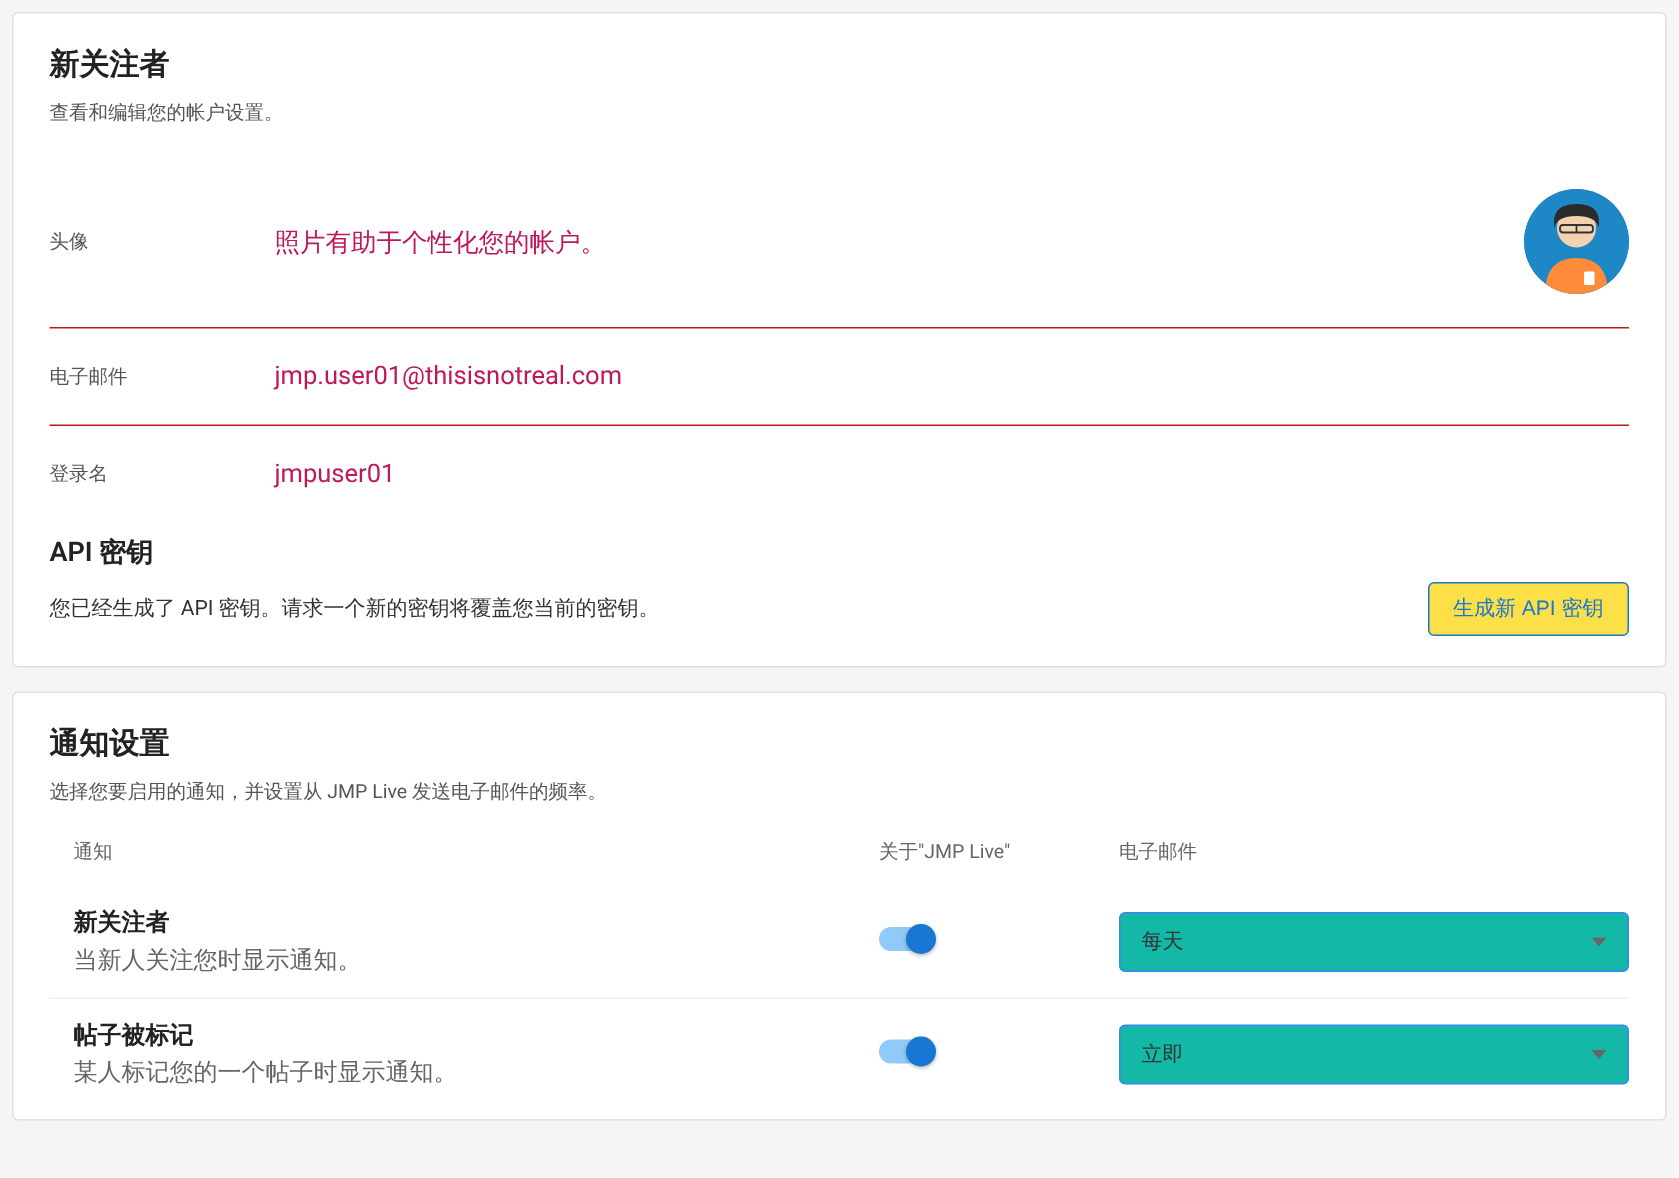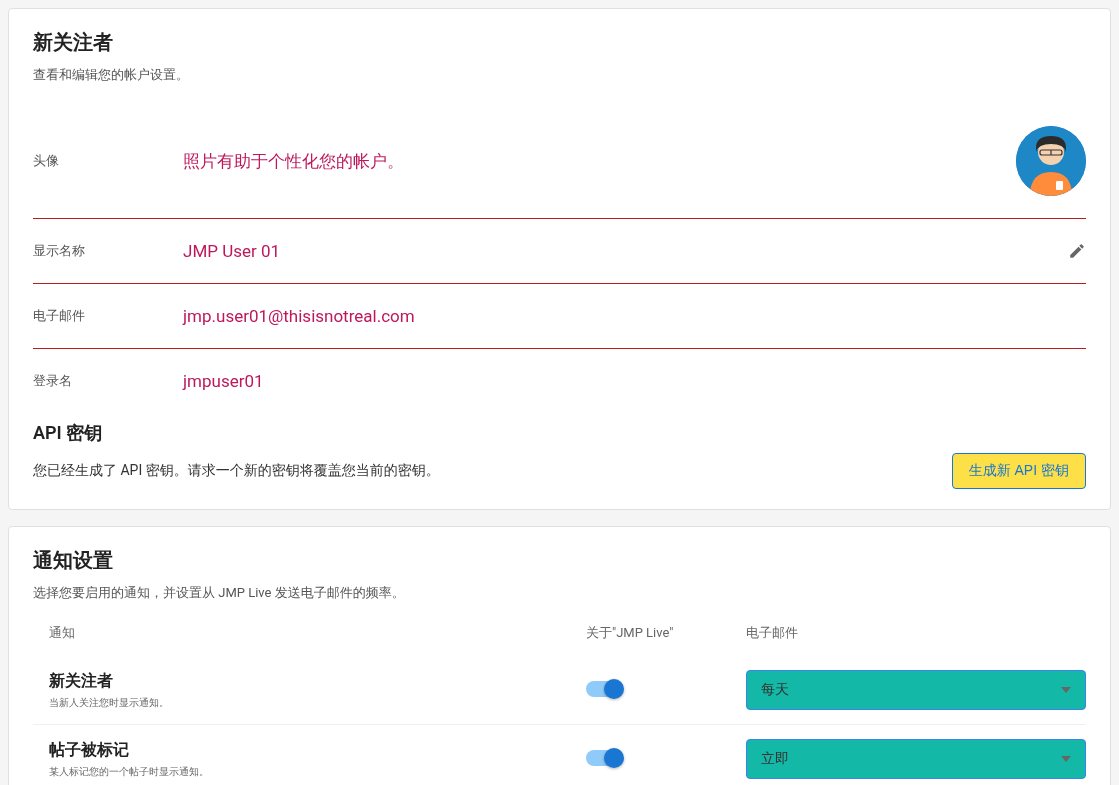--- a/index.html
+++ b/index.html
@@ -123,21 +123,21 @@
       flex: 1;
       padding-left: 16px;
     }
     .notif-title {
       font-size: 16px;
       font-weight: 600;
       color: #222;
       margin-bottom: 4px;
     }
     .notif-desc {
-      font-size: 10px;
+      font-size: 16px;
       color: #666;
     }
     .toggle {
       position: relative;
       display: inline-block;
       width: 36px;
       height: 16px;
       cursor: pointer;
     }
     .toggle-track {
@@ -189,27 +189,20 @@
         <circle cx="35" cy="26" r="13" fill="#f4d2b0"></circle>
         <path d="M 20 22 Q 20 10 35 10 Q 50 10 50 22 L 50 26 Q 48 18 35 18 Q 22 18 20 26 Z" fill="#2b2b2b"></path>
         <rect x="24" y="24" width="22" height="5" rx="2" fill="none" stroke="#333" stroke-width="1.2"></rect>
         <line x1="35" y1="24" x2="35" y2="29" stroke="#333" stroke-width="1.2"></line>
         <path d="M 14 70 Q 14 46 35 46 Q 56 46 56 70 Z" fill="#ff8c3a"></path>
         <rect x="40" y="55" width="7" height="9" rx="1" fill="#fff"></rect>
       </svg>
     </div>
   </div>
 
-  <div class="row">
-    <div class="row-label">显示名称</div>
-    <div class="row-value">JMP User 01</div>
-    <svg class="edit-icon" viewBox="0 0 24 24">
-      <path fill="currentColor" d="M3 17.25V21h3.75L17.81 9.94l-3.75-3.75L3 17.25zM20.71 7.04c.39-.39.39-1.02 0-1.41l-2.34-2.34c-.39-.39-1.02-.39-1.41 0l-1.83 1.83 3.75 3.75 1.83-1.83z"></path>
-    </svg>
-  </div>
 
   <div class="row">
     <div class="row-label">电子邮件</div>
     <div class="row-value">jmp.user01@thisisnotreal.com</div>
   </div>
 
   <div class="row" style="border-bottom:none;">
     <div class="row-label">登录名</div>
     <div class="row-value">jmpuser01</div>
   </div>

